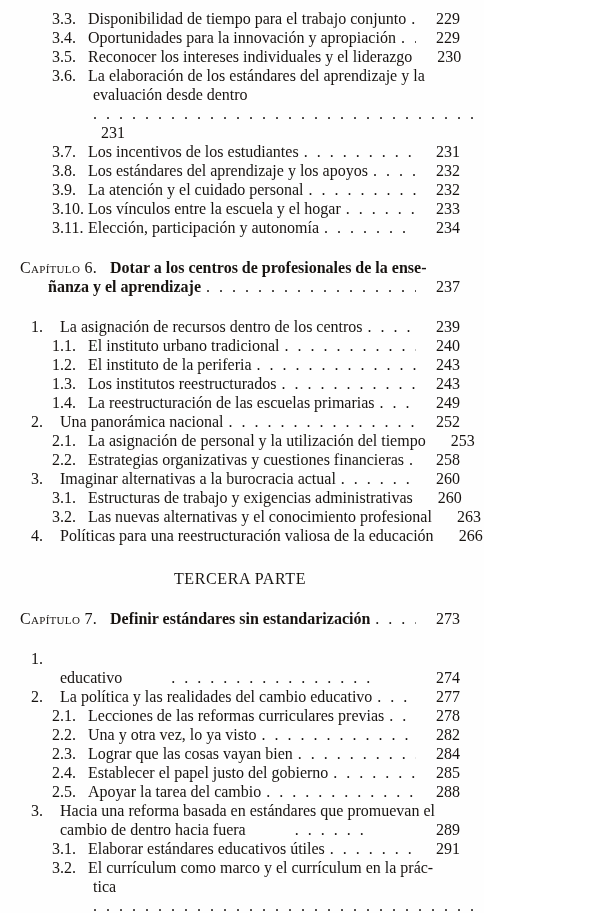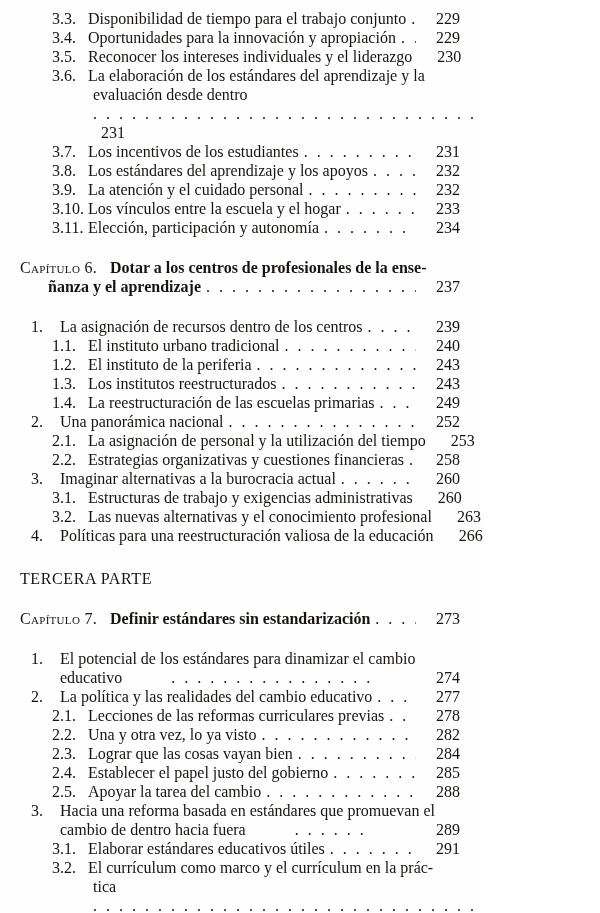--- a/index.html
+++ b/index.html
@@ -20,21 +20,21 @@
   .cont.l1{padding-left:40px;gap:44px;}
   .cont.l2{padding-left:68px;flex-direction:column;}
   .txt{flex:none;overflow:hidden;max-width:470px;}
   .dots{flex:1 1 auto;overflow:hidden;white-space:nowrap;margin:0 12px 0 5px;min-width:0;}
   .dots::after{content:". . . . . . . . . . . . . . . . . . . . . . . . . . . . . . . . . . . . . . . . . . . . . . . . . . . . . . . . . . . . . . . . . . . .";letter-spacing:2.5px;}
   .pg{flex:none;width:32px;text-align:right;}
   .chap .chap-label{font-variant:small-caps;letter-spacing:0.3px;margin-right:13px;flex:none;}
   .chap .chap-title{font-weight:bold;flex:none;overflow:hidden;max-width:470px;}
   .chap .cont-title{font-weight:bold;}
   .chap .cont{padding-left:28px;}
-  .part{text-align:left;letter-spacing:0.6px;margin-top:24px;margin-bottom:0;line-height:19px;}
+  .part{text-align:center;letter-spacing:0.6px;margin-top:24px;margin-bottom:0;line-height:19px;}
 </style>
 </head>
 <body>
 
 <div class="page">
   <div id="toc-root">
       <div class="section">
         <div class="row l2">
           <span class="num">3.3.</span>
           <span class="txt">Disponibilidad de tiempo para el trabajo conjunto</span>
@@ -183,21 +183,20 @@
         <div class="row">
           <span class="chap-label">Capítulo 7.</span>
           <span class="chap-title">Definir estándares sin estandarización</span>
           <span class="dots"></span>
           <span class="pg">273</span>
         </div>
       </div>
       <div class="section">
         <div class="row l1">
           <span class="num">1.</span>
-          <span class="txt">El potencial de los estándares para dinamizar el cambio</span>
         </div>
         <div class="row cont l1">
           <span class="txt">educativo</span>
           <span class="dots"></span>
           <span class="pg">274</span>
         </div>
         <div class="row l1">
           <span class="num">2.</span>
           <span class="txt">La política y las realidades del cambio educativo</span>
           <span class="dots"></span>

